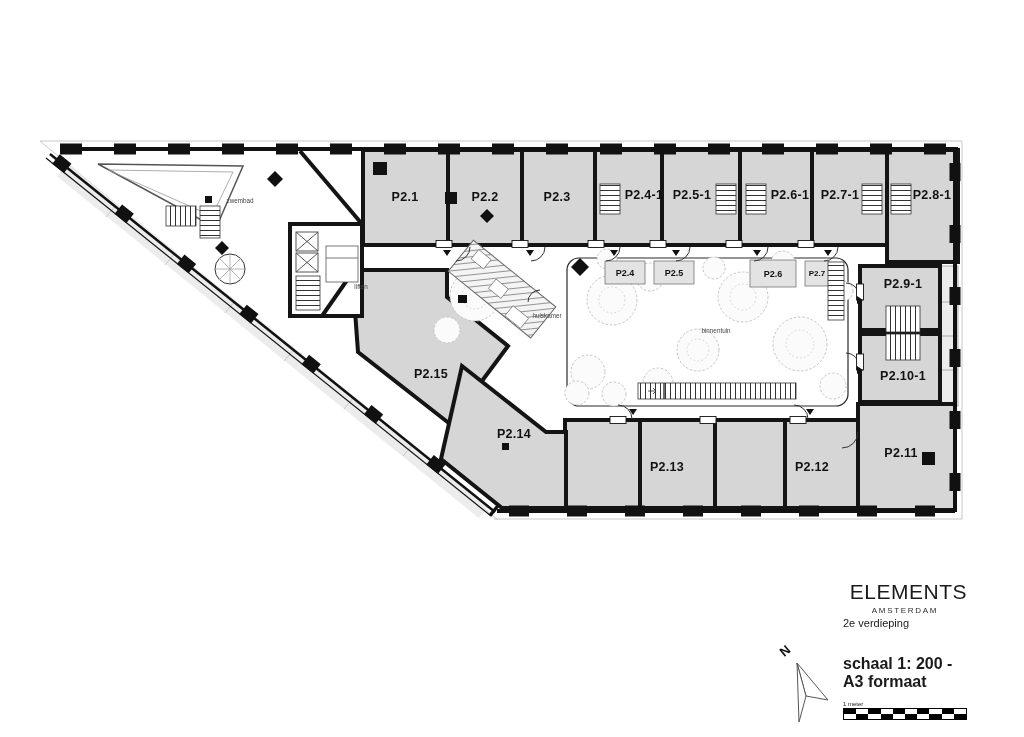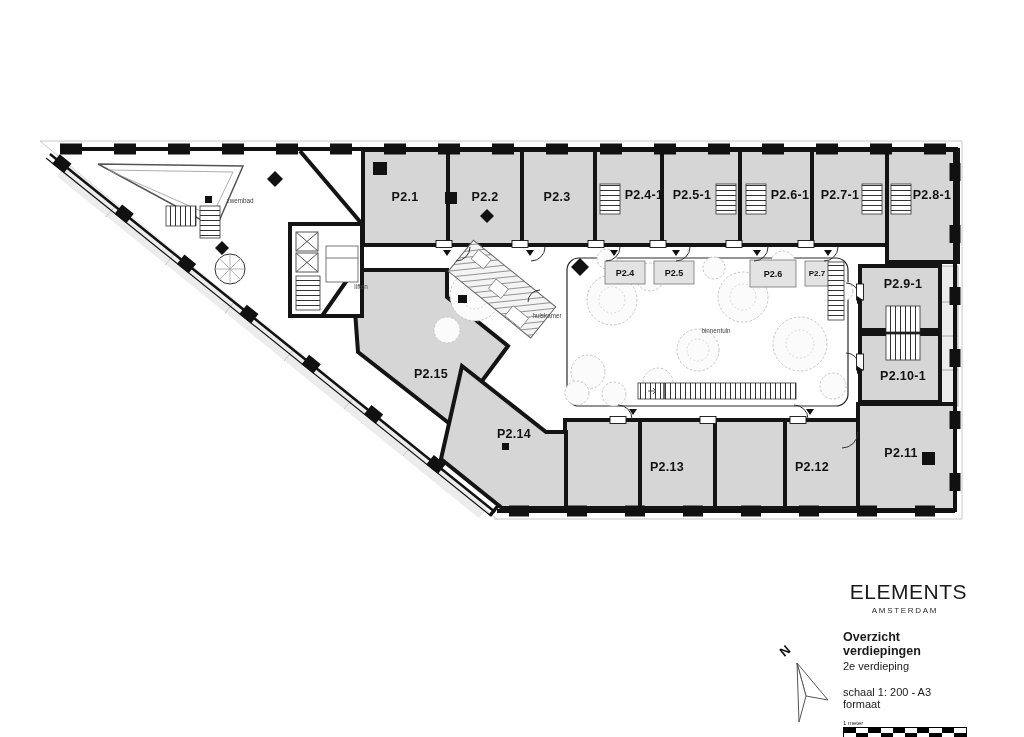--- a/index.html
+++ b/index.html
@@ -10,21 +10,21 @@
   .room-label{font-size:12.5px;font-weight:bold;letter-spacing:.3px;}
   .patio-label{font-size:9px;font-weight:bold;}
   .patio-label.small{font-size:8px;}
   .tiny-label{font-size:6.3px;fill:#444;}
   .north-n{font-size:13px;font-weight:bold;}
   .titleblock{position:absolute;left:843px;top:580px;width:124px;color:#1a1a1a;}
   .brand{font-size:21px;letter-spacing:.5px;font-weight:500;text-align:right;white-space:nowrap;}
   .brand-sub{font-size:8px;letter-spacing:1.7px;text-align:center;margin-top:2px;color:#2a2a2a;}
   .tb-title{font-size:12.5px;font-weight:bold;margin-top:15px;}
   .tb-sub{font-size:11px;margin-top:2px;}
-  .tb-scale{font-size:11px;margin-top:14px;}
+  .tb-scale{font-size:16px;margin-top:26px;font-weight:bold;}
   .sb-label{font-size:6px;margin-top:10px;}
   .sbar{border:1px solid #000;width:122px;margin-top:1px;}
   .srow{height:5px;background:repeating-linear-gradient(90deg,#000 0 12.2px,#fff 12.2px 24.4px);}
   .srow.b{background:repeating-linear-gradient(90deg,#fff 0 12.2px,#000 12.2px 24.4px);}
 </style>
 </head>
 <body>
 
 <div class="stage">
 <svg width="1024" height="737" viewBox="0 0 1024 737">
@@ -244,21 +244,20 @@
   <g>
     <text x="786" y="655" text-anchor="middle" class="north-n" transform="rotate(-40 786 652)">N</text>
     <path d="M797,663 L828,700 L806,696 Z" fill="#fff" stroke="#555" stroke-width="1"></path>
     <path d="M797,663 L806,696 L799,722 Z" fill="#fff" stroke="#555" stroke-width="1"></path>
   </g>
 </svg>
 
 <div class="titleblock">
   <div class="brand">ELEMENTS</div>
   <div class="brand-sub">AMSTERDAM</div>
-  <div class="tb-title">Overzicht verdiepingen</div>
   <div class="tb-sub">2e verdieping</div>
   <div class="tb-scale">schaal 1: 200 - A3 formaat</div>
   <div class="sb-label">1 meter</div>
   <div class="sbar">
     <div class="srow"></div>
     <div class="srow b"></div>
   </div>
 
 </div>
 </div>

